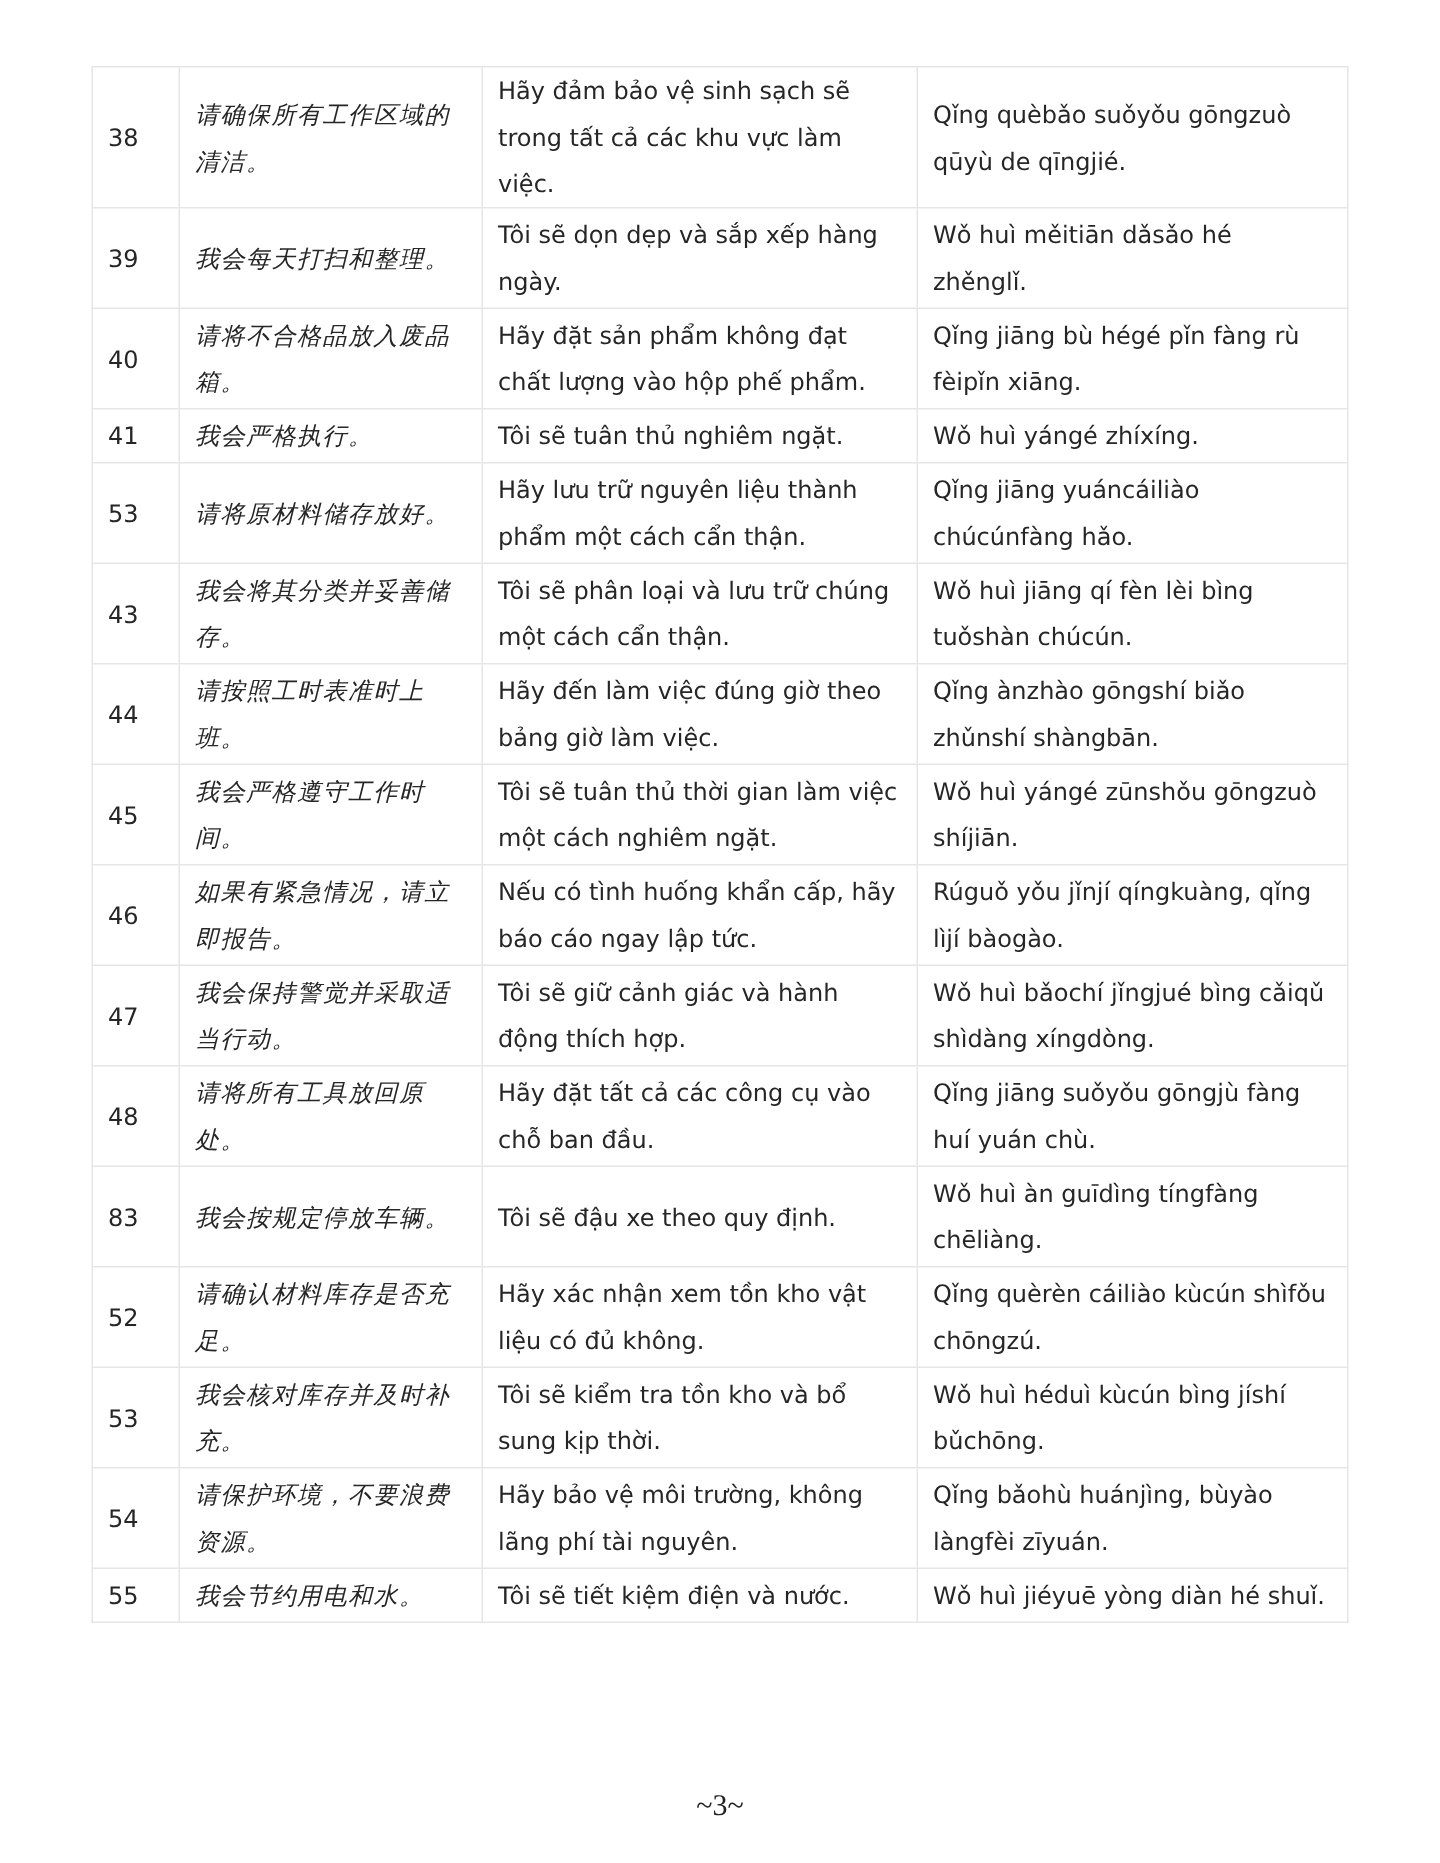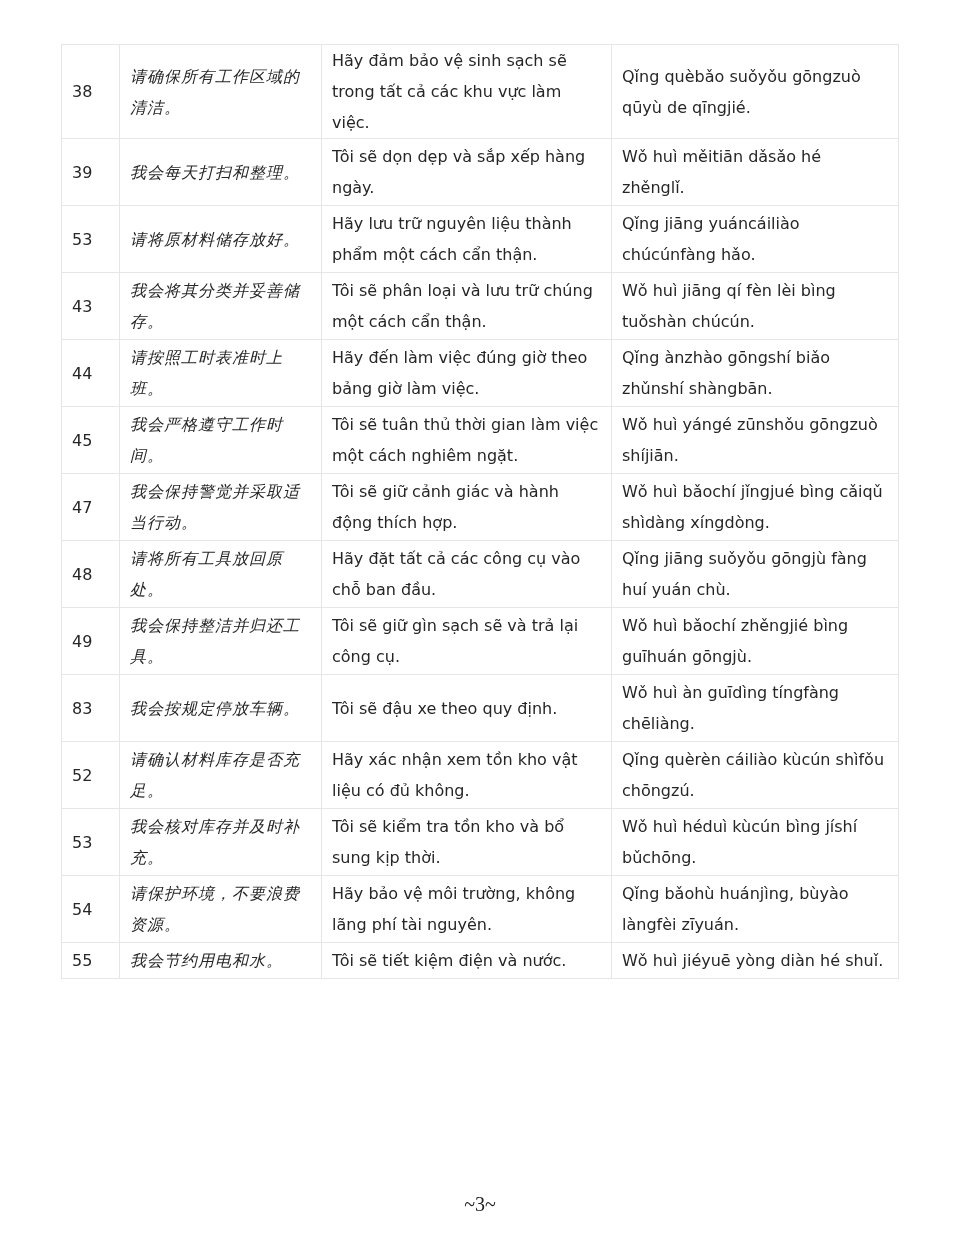--- a/index.html
+++ b/index.html
@@ -48,20 +48,32 @@
         <td class="vi">Hãy đảm bảo vệ sinh sạch sẽ trong tất cả các khu vực làm việc.</td>
         <td class="py">Qǐng quèbǎo suǒyǒu gōngzuò qūyù de qīngjié.</td>
       </tr>
       <tr class="two">
         <td class="num">39</td>
         <td class="zh">我会每天打扫和整理。</td>
         <td class="vi">Tôi sẽ dọn dẹp và sắp xếp hàng ngày.</td>
         <td class="py">Wǒ huì měitiān dǎsǎo hé zhěnglǐ.</td>
       </tr>
       <tr class="two">
+        <td class="num">40</td>
+        <td class="zh">请将不合格品放入废品箱。</td>
+        <td class="vi">Hãy đặt sản phẩm không đạt chất lượng vào hộp phế phẩm.</td>
+        <td class="py">Qǐng jiāng bù hégé pǐn fàng rù fèipǐn xiāng.</td>
+      </tr>
+      <tr class="one">
+        <td class="num">41</td>
+        <td class="zh">我会严格执行。</td>
+        <td class="vi">Tôi sẽ tuân thủ nghiêm ngặt.</td>
+        <td class="py">Wǒ huì yángé zhíxíng.</td>
+      </tr>
+      <tr class="two">
         <td class="num">53</td>
         <td class="zh">请将原材料储存放好。</td>
         <td class="vi">Hãy lưu trữ nguyên liệu thành phẩm một cách cẩn thận.</td>
         <td class="py">Qǐng jiāng yuáncáiliào chúcúnfàng hǎo.</td>
       </tr>
       <tr class="two">
         <td class="num">43</td>
         <td class="zh">我会将其分类并妥善储存。</td>
         <td class="vi">Tôi sẽ phân loại và lưu trữ chúng một cách cẩn thận.</td>
         <td class="py">Wǒ huì jiāng qí fèn lèi bìng tuǒshàn chúcún.</td>
@@ -72,36 +84,36 @@
         <td class="vi">Hãy đến làm việc đúng giờ theo bảng giờ làm việc.</td>
         <td class="py">Qǐng ànzhào gōngshí biǎo zhǔnshí shàngbān.</td>
       </tr>
       <tr class="two">
         <td class="num">45</td>
         <td class="zh">我会严格遵守工作时间。</td>
         <td class="vi">Tôi sẽ tuân thủ thời gian làm việc một cách nghiêm ngặt.</td>
         <td class="py">Wǒ huì yángé zūnshǒu gōngzuò shíjiān.</td>
       </tr>
       <tr class="two">
+        <td class="num">46</td>
+        <td class="zh">如果有紧急情况，请立即报告。</td>
+        <td class="vi">Nếu có tình huống khẩn cấp, hãy báo cáo ngay lập tức.</td>
+        <td class="py">Rúguǒ yǒu jǐnjí qíngkuàng, qǐng lìjí bàogào.</td>
+      </tr>
+      <tr class="two">
         <td class="num">47</td>
         <td class="zh">我会保持警觉并采取适当行动。</td>
         <td class="vi">Tôi sẽ giữ cảnh giác và hành động thích hợp.</td>
         <td class="py">Wǒ huì bǎochí jǐngjué bìng cǎiqǔ shìdàng xíngdòng.</td>
       </tr>
       <tr class="two">
         <td class="num">48</td>
         <td class="zh">请将所有工具放回原处。</td>
         <td class="vi">Hãy đặt tất cả các công cụ vào chỗ ban đầu.</td>
         <td class="py">Qǐng jiāng suǒyǒu gōngjù fàng huí yuán chù.</td>
-      </tr>
-      <tr class="two">
-        <td class="num">49</td>
-        <td class="zh">我会保持整洁并归还工具。</td>
-        <td class="vi">Tôi sẽ giữ gìn sạch sẽ và trả lại công cụ.</td>
-        <td class="py">Wǒ huì bǎochí zhěngjié bìng guīhuán gōngjù.</td>
       </tr>
       <tr class="two">
         <td class="num">83</td>
         <td class="zh">我会按规定停放车辆。</td>
         <td class="vi">Tôi sẽ đậu xe theo quy định.</td>
         <td class="py">Wǒ huì àn guīdìng tíngfàng chēliàng.</td>
       </tr>
       <tr class="two">
         <td class="num">52</td>
         <td class="zh">请确认材料库存是否充足。</td>

